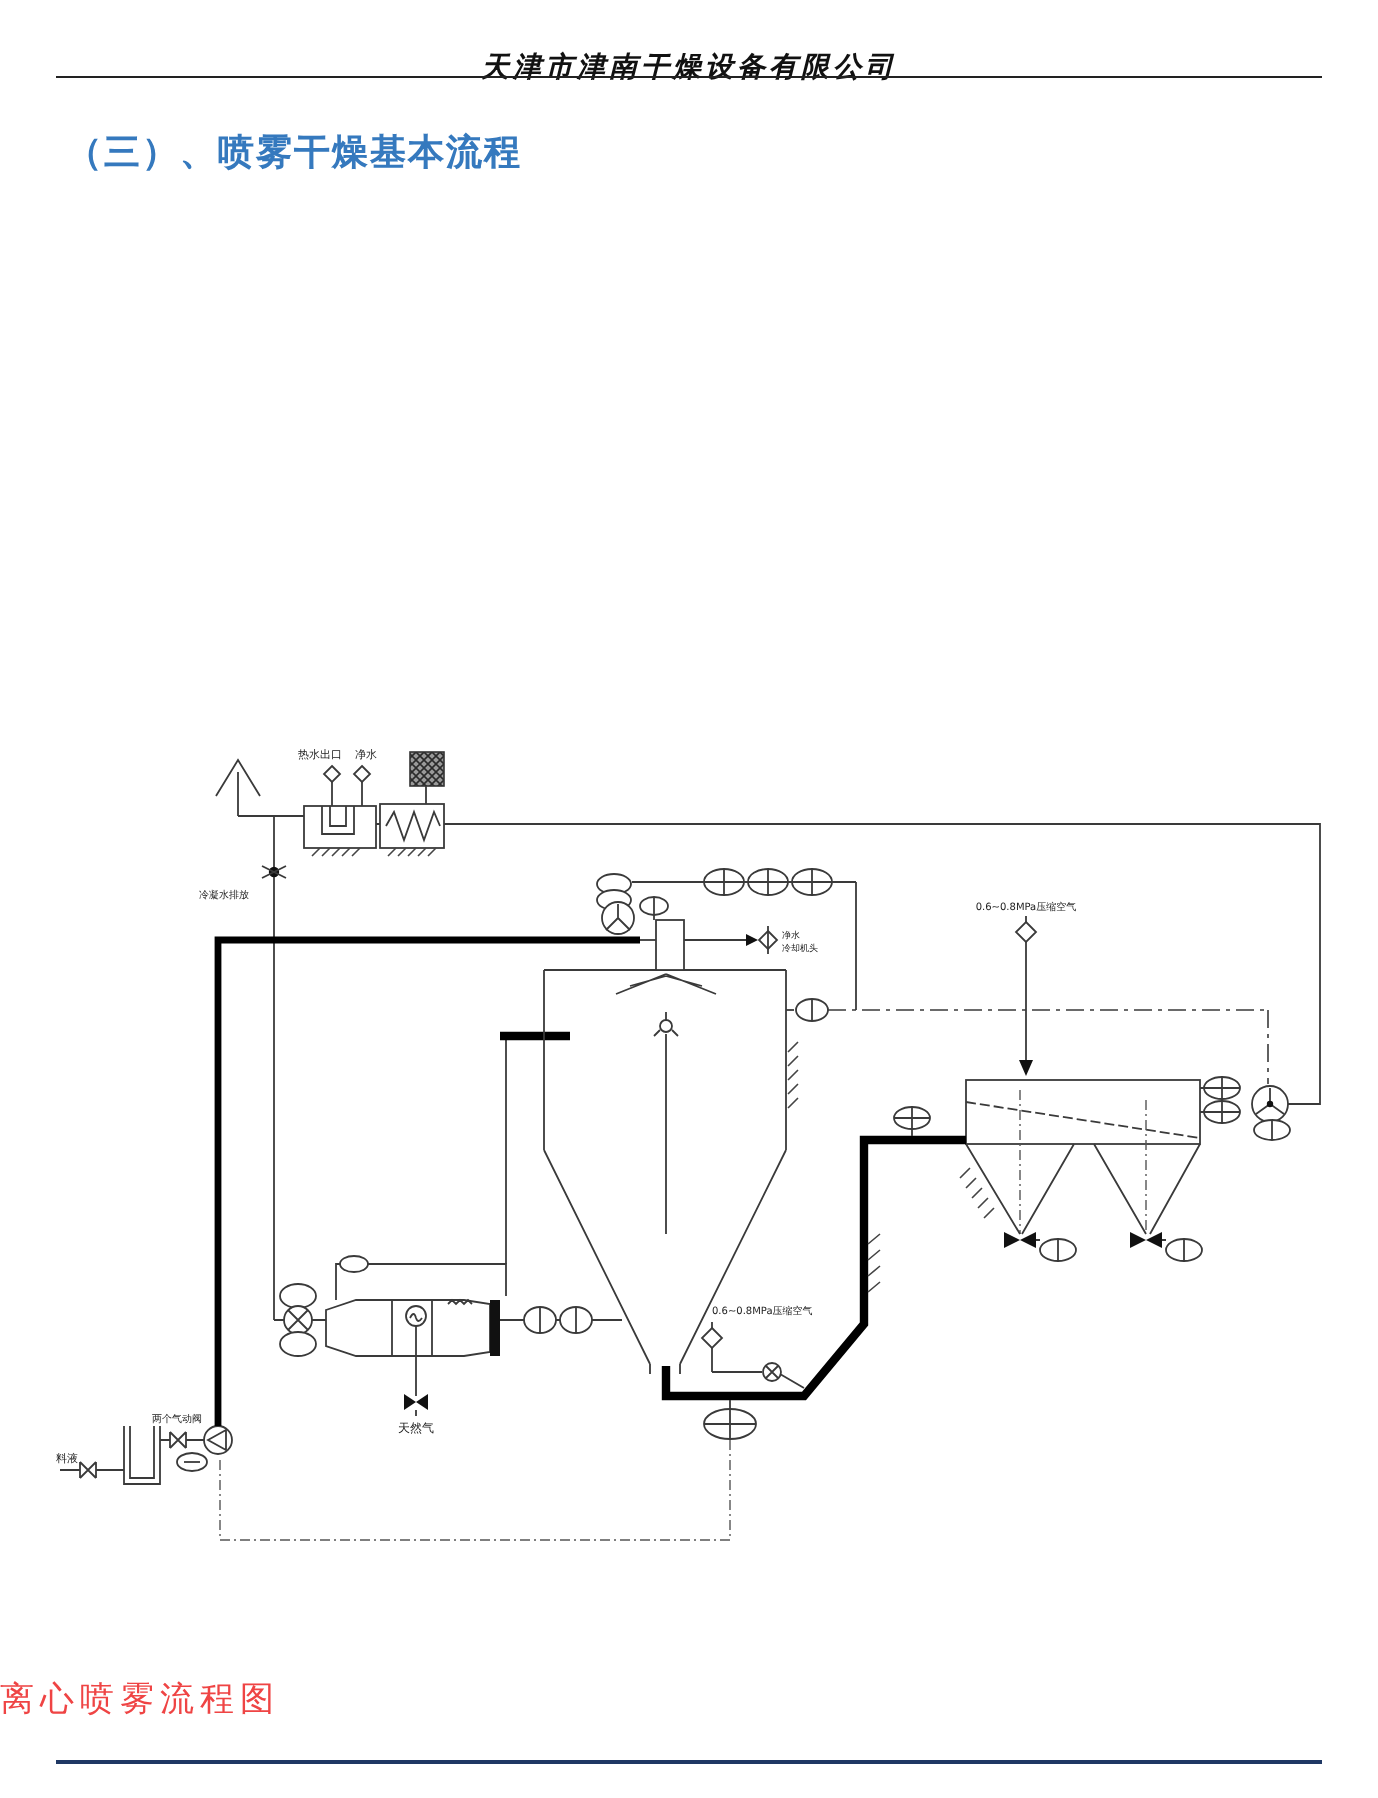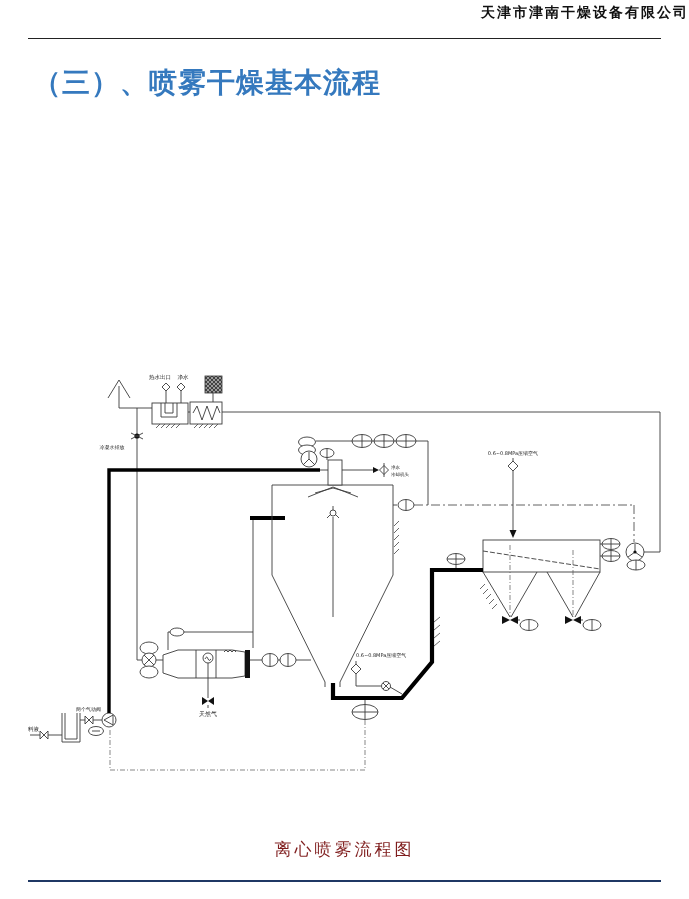--- a/index.html
+++ b/index.html
@@ -1,27 +1,27 @@
 <!DOCTYPE html>
 <html><head>
 <meta charset="utf-8">
 <style>
   html,body{margin:0;padding:0;background:#e8e8e8;}
   #page{position:relative;width:689px;height:899px;background:#ffffff;margin:0 auto;
         font-family:"DejaVu Sans","Liberation Sans",sans-serif;color:#1a1a1a;overflow:hidden;}
-  #hdr{position:absolute;top:4px;left:0;width:100%;text-align:right;
-       font-size:14px;font-weight:bold;letter-spacing:2px;color:#111;}
+  #hdr{position:absolute;top:25px;left:0;width:100%;text-align:center;
+       font-size:14px;font-weight:bold;font-style:italic;letter-spacing:2px;color:#111;}
   #hdr-rule{position:absolute;top:38px;left:28px;width:633px;height:0;border-top:1.6px solid #222;}
   #ftr-rule{position:absolute;top:880px;left:28px;width:633px;height:0;border-top:2px solid #1f3864;}
-  #heading{position:absolute;top:64px;left:33px;font-size:28px;font-weight:bold;
+  #heading{position:absolute;top:64px;left:33px;font-size:18px;font-weight:bold;
            letter-spacing:1px;color:#3579be;}
   #para{position:absolute;top:100px;left:30px;width:629px;font-size:18px;line-height:42.5px;
         letter-spacing:1.2px;text-align:justify;text-indent:2em;color:#222;}
-  #caption{position:absolute;top:838px;left:0;width:100%;text-align:center;
-           font-size:17px;letter-spacing:3px;color:#7f1d1d;}
+  #caption{position:absolute;top:838px;left:0;width:100%;
+           font-size:17px;letter-spacing:3px;color:#ef4444;}
   svg{position:absolute;left:0;top:360px;}
   svg text{fill:#222;font-family:"DejaVu Sans","Liberation Sans",sans-serif;}
   .ln{stroke:#3a3a3a;stroke-width:0.9;fill:none;}
   .thk{stroke:#000;stroke-width:4.2;fill:none;}
   .thkf{stroke:#000;stroke-width:3.4;fill:none;}
   .sym{stroke:#3a3a3a;stroke-width:0.9;fill:#fff;}
   .blk{fill:#111;stroke:none;}
   .dash{stroke:#3a3a3a;stroke-width:0.8;fill:none;stroke-dasharray:9 3 2 3;}
   .dsh2{stroke:#555;stroke-width:0.7;fill:none;stroke-dasharray:5 2 1 2;}
   .hat{stroke:#444;stroke-width:0.8;}

